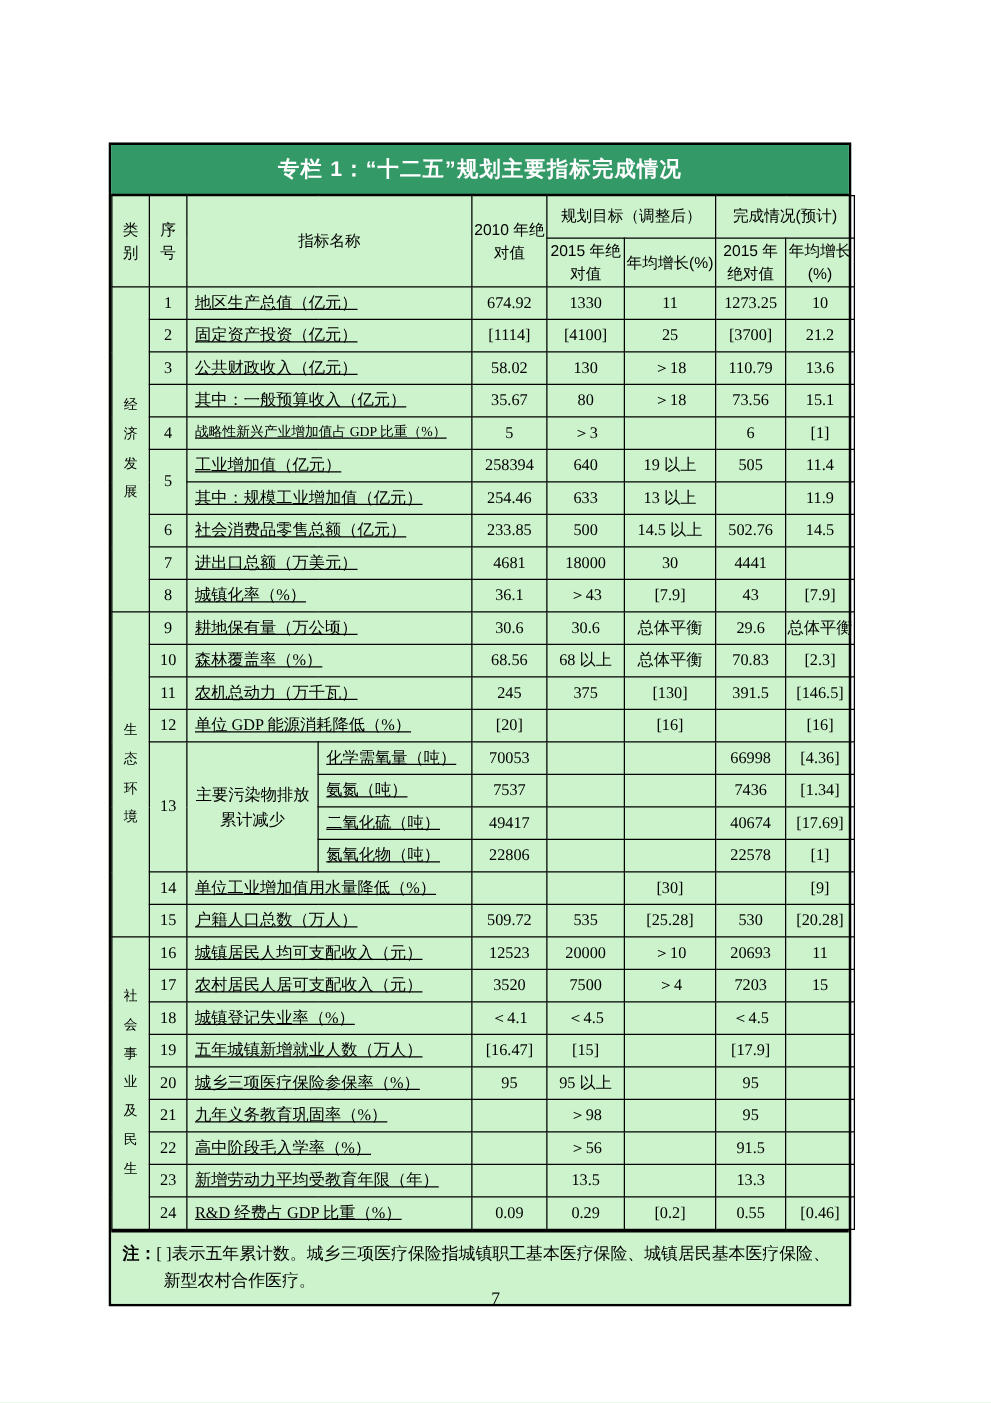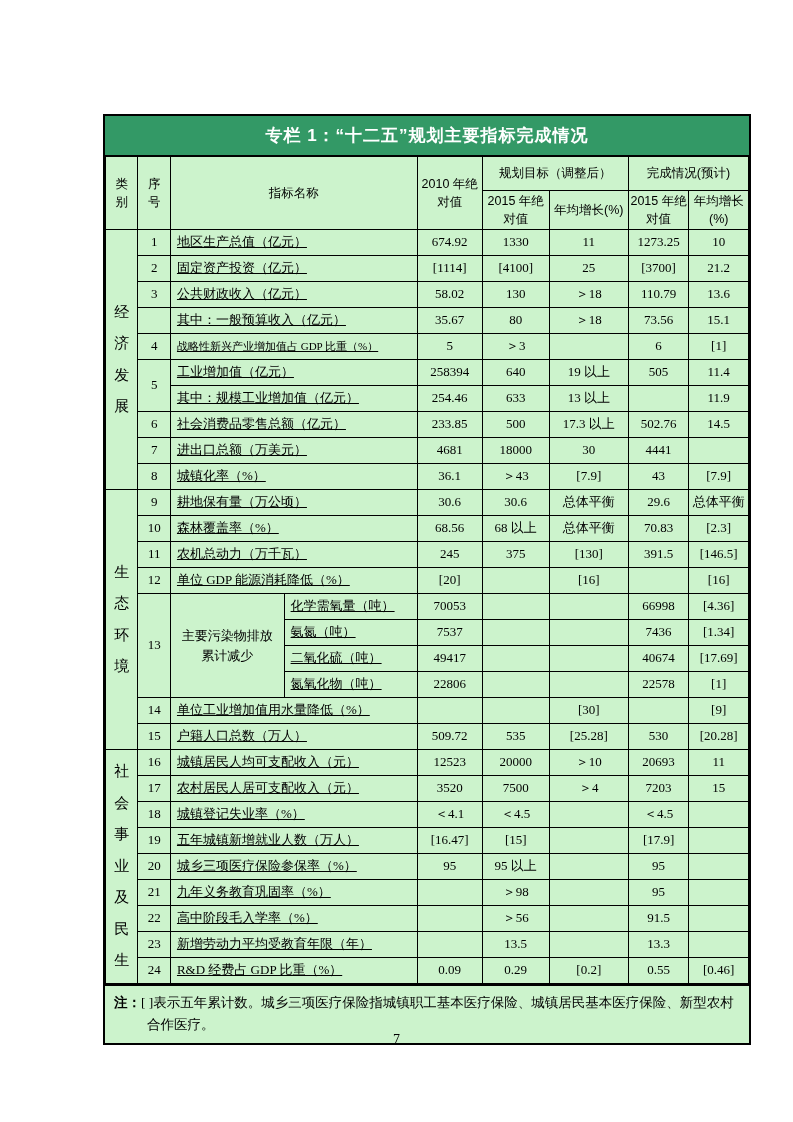--- a/index.html
+++ b/index.html
@@ -1,21 +1,21 @@
 <!DOCTYPE html>
 <html><head>
 <meta charset="utf-8">
 <style>
   html,body{margin:0;padding:0;}
   body{
     width:793px;height:1122px;position:relative;background:#ffffff;
     font-family:"Liberation Serif","DejaVu Serif",serif;color:#000;
   }
   .panel{
-    position:absolute;left:103px;top:114px;width:648px;box-sizing:border-box;
+    position:absolute;left:87px;top:114px;width:594px;box-sizing:border-box;
     border:2px solid #000;background:#ccf3cc;
   }
   .panel-title{
     background:#339966;color:#ffffff;text-align:center;
     font-family:"Liberation Sans","DejaVu Sans",sans-serif;font-weight:bold;
     font-size:17px;height:39px;line-height:39px;letter-spacing:1px;
     border-bottom:1px solid #000;
   }
   table{border-collapse:collapse;width:100%;table-layout:fixed;}
   th,td{border:1px solid #000;text-align:center;padding:0;overflow:hidden;}
@@ -24,21 +24,21 @@
     font-size:12.5px;line-height:1.45;white-space:normal;
   }
   thead tr.h1{height:34px;}
   thead tr.h2{height:39px;}
   th.vcell{padding:0 7px;word-break:break-all;}
   tbody td{font-size:13px;height:25px;line-height:1.25;white-space:nowrap;}
   td.name{text-align:left;padding:0 3px 0 6px;text-decoration:underline;}
   td.small{font-size:11px;margin-top:28px;}
   td.cat{
     white-space:normal;word-break:break-all;padding:0 8px;
-    line-height:2.1;font-size:15px;vertical-align:middle;
+    line-height:2.1;font-size:11px;vertical-align:middle;
   }
   td.plabel{white-space:normal;line-height:1.5;padding:0 6px;font-size:13px;}
   .note{
     border-top:2px solid #000;background:#ccf3cc;
     padding:6px 9px 8px 9px;font-size:13.5px;line-height:1.6;
   }
   .note p{margin:0;padding-left:33px;text-indent:-33px;}
   .note b{font-family:"Liberation Sans","DejaVu Sans",sans-serif;font-weight:bold;}
   .page-num{
     position:absolute;left:0;top:1032px;width:793px;text-align:center;
@@ -141,21 +141,21 @@
           <td>633</td>
           <td>13 以上</td>
           <td></td>
           <td>11.9</td>
         </tr>
         <tr>
           <td>6</td>
           <td colspan="2" class="name">社会消费品零售总额（亿元）</td>
           <td>233.85</td>
           <td>500</td>
-          <td>17.3 以上</td>
+          <td>14.5 以上</td>
           <td>502.76</td>
           <td>14.5</td>
         </tr>
         <tr>
           <td>7</td>
           <td colspan="2" class="name">进出口总额（万美元）</td>
           <td>4681</td>
           <td>18000</td>
           <td>30</td>
           <td>4441</td>

